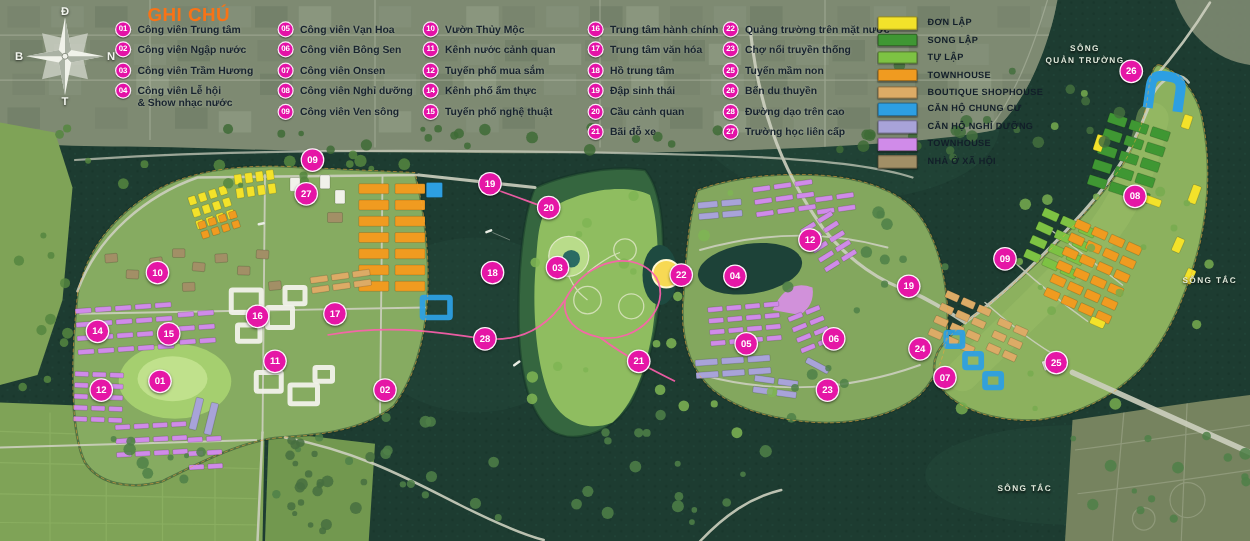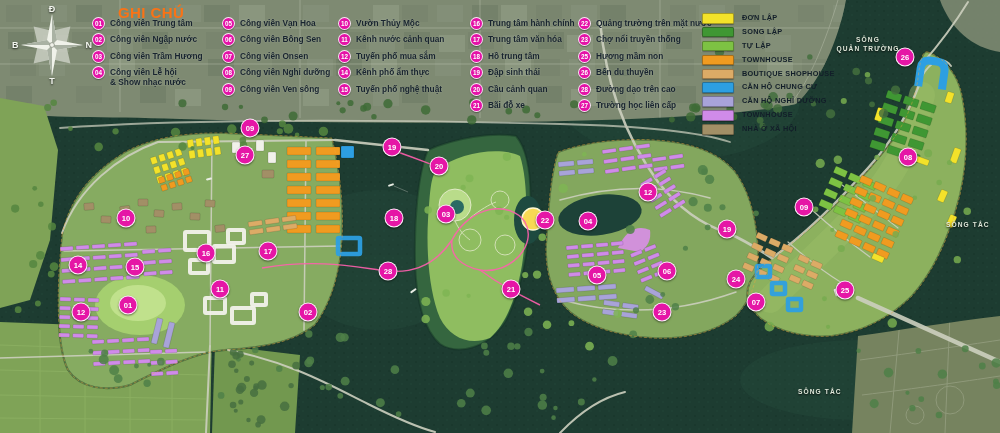--- a/index.html
+++ b/index.html
@@ -927,21 +927,21 @@
         <div class="litem">
           <span class="badge">22</span>
           <span class="llabel">Quảng trường trên mặt nước</span>
         </div>
         <div class="litem">
           <span class="badge">23</span>
           <span class="llabel">Chợ nổi truyền thống</span>
         </div>
         <div class="litem">
           <span class="badge">25</span>
-          <span class="llabel">Hương mầm non</span>
+          <span class="llabel">Tuyến mầm non</span>
         </div>
         <div class="litem">
           <span class="badge">26</span>
           <span class="llabel">Bến du thuyền</span>
         </div>
         <div class="litem">
           <span class="badge">28</span>
           <span class="llabel">Đường dạo trên cao</span>
         </div>
         <div class="litem">

